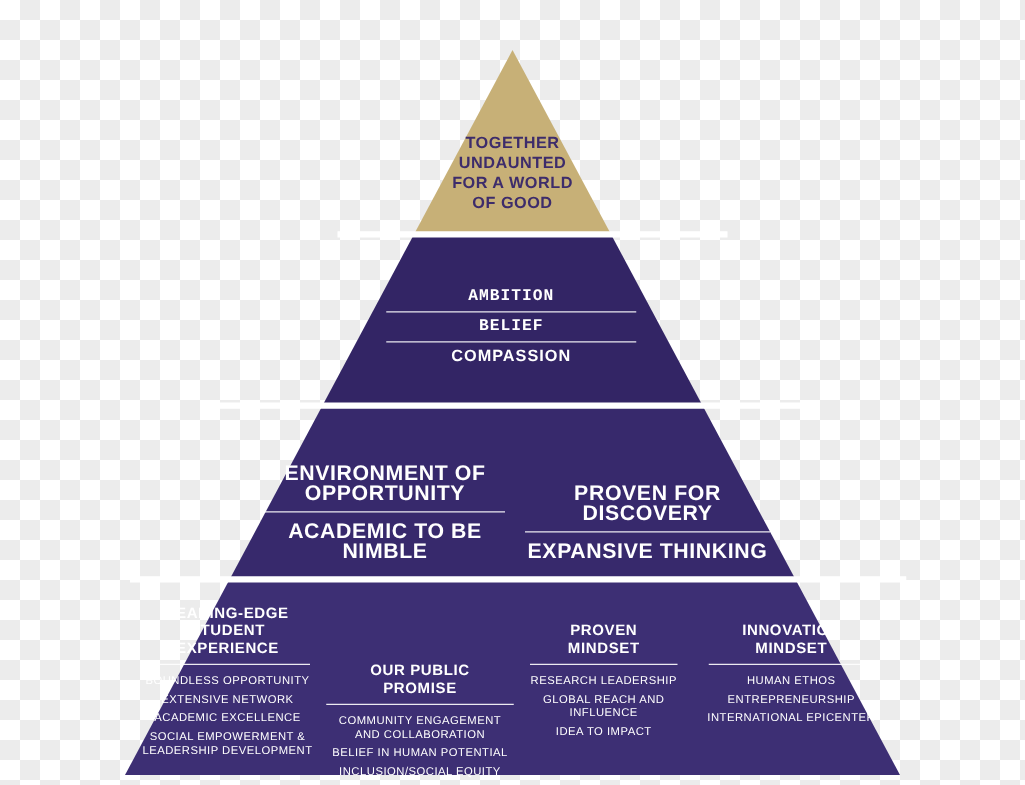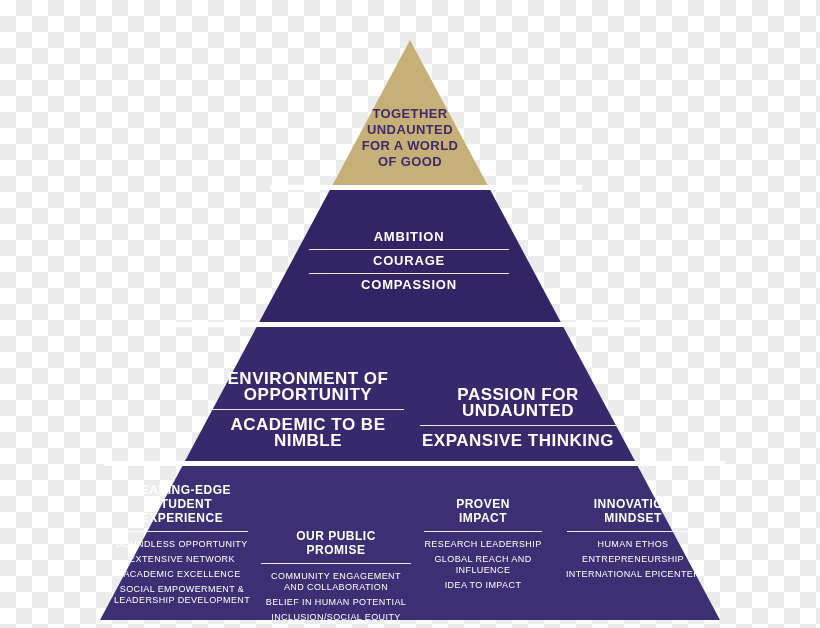--- a/index.html
+++ b/index.html
@@ -34,21 +34,21 @@
     position:absolute; left:320px; top:106px; width:180px; text-align:center;
     color:#3d2c6b; font-size:13px; line-height:16px; font-weight:700;
     letter-spacing:.4px; white-space:pre-line;
   }
 
   .values {
     position:absolute; left:309px; top:226px; width:200px; text-align:center;
     color:#ffffff; font-size:13px; font-weight:700; letter-spacing:.8px;
   }
   .values .vitem { padding:3px 0 5px; line-height:15px; }
-  .values .vitem:not(:last-child) { border-bottom:1px solid rgba(255,255,255,.9); }
+  .values .vitem:not(:last-child) { border-bottom:1px solid rgba(255,255,255,.9);font-family:Liberation Mono, monospace; }
 
   .culture-group {
     position:absolute; text-align:center; color:#ffffff; font-weight:700;
     font-size:17px; letter-spacing:.5px;
   }
   .cg-left  { left:212px; top:371px; width:192px; }
   .cg-right { left:420px; top:387px; width:196px; }
   .culture-header {
     line-height:16px; padding-bottom:6px; white-space:pre-line;
     border-bottom:1px solid rgba(255,255,255,.9);
@@ -85,32 +85,32 @@
   <div class="divider" id="div2"></div>
   <div class="divider" id="div3"></div>
 
   <div class="apex-text">TOGETHER
 UNDAUNTED
 FOR A WORLD
 OF GOOD</div>
 
   <div class="values">
     <div class="vitem">AMBITION</div>
-    <div class="vitem">COURAGE</div>
+    <div class="vitem">BELIEF</div>
     <div class="vitem">COMPASSION</div>
   </div>
 
   <div class="culture-group cg-left">
     <div class="culture-header">ENVIRONMENT OF
 OPPORTUNITY</div>
     <div class="culture-sub">ACADEMIC TO BE NIMBLE</div>
   </div>
 
   <div class="culture-group cg-right">
-    <div class="culture-header">PASSION FOR UNDAUNTED</div>
+    <div class="culture-header">PROVEN FOR DISCOVERY</div>
     <div class="culture-sub">EXPANSIVE THINKING</div>
   </div>
 
   <div class="fcol" id="fcol1">
     <div class="fheader">LEADING-EDGE
 STUDENT
 EXPERIENCE</div>
     <div class="rule"></div>
     <div class="fitems">
       <div class="fitem">BOUNDLESS OPPORTUNITY</div>
@@ -128,21 +128,21 @@
     <div class="fitems">
       <div class="fitem">COMMUNITY ENGAGEMENT
 AND COLLABORATION</div>
       <div class="fitem">BELIEF IN HUMAN POTENTIAL</div>
       <div class="fitem">INCLUSION/SOCIAL EQUITY</div>
     </div>
   </div>
 
   <div class="fcol" id="fcol3">
     <div class="fheader">PROVEN
-IMPACT</div>
+MINDSET</div>
     <div class="rule"></div>
     <div class="fitems">
       <div class="fitem">RESEARCH LEADERSHIP</div>
       <div class="fitem">GLOBAL REACH AND
 INFLUENCE</div>
       <div class="fitem">IDEA TO IMPACT</div>
     </div>
   </div>
 
   <div class="fcol" id="fcol4">

